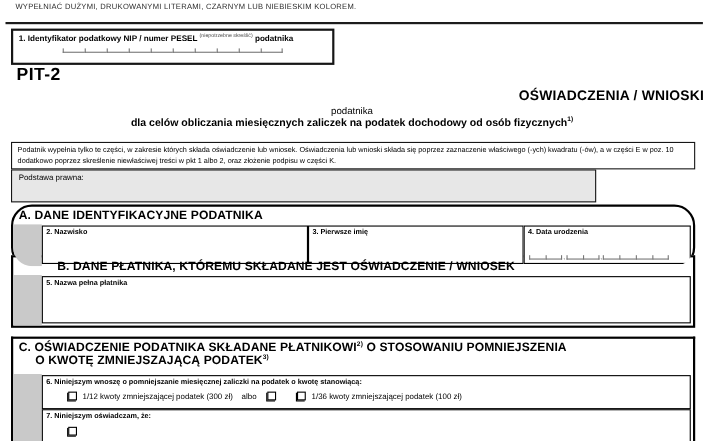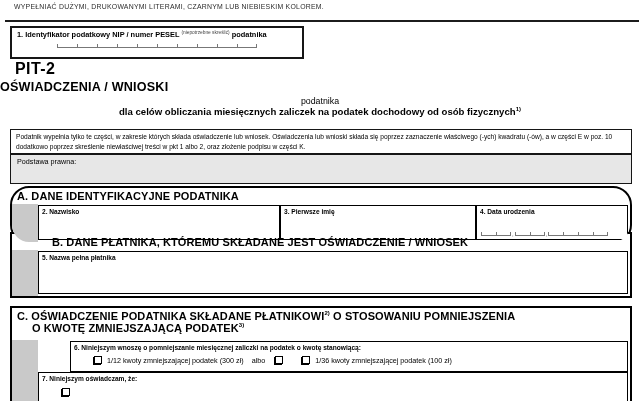--- a/index.html
+++ b/index.html
@@ -13,28 +13,28 @@
 
   
   .nip-box{position:absolute;left:10px;top:26px;width:294px;height:33px;border:2px solid #161616;background:#fff;}
   .nip-label{margin:2px 0 0 5px;font-size:7.4px;font-weight:bold;white-space:nowrap;}
   .nip-sup{font-size:4.8px;font-weight:normal;vertical-align:super;color:#444;}
   .cells{display:flex;justify-content:center;margin-top:5px;}
   .cell{width:20px;height:4px;border-left:1px solid #777;border-bottom:1px solid #777;}
   .cell:last-child{border-right:1px solid #777;}
 
   .form-code{position:absolute;left:15px;top:60px;font-size:16px;font-weight:bold;letter-spacing:.4px;}
-  .title{position:absolute;left:0;right:0;top:80px;text-align:left;font-size:12.6px;font-weight:bold;letter-spacing:.2px;}
+  .title{position:absolute;left:0;right:0;top:80px;text-align:right;font-size:12.6px;font-weight:bold;letter-spacing:.2px;}
   .subtitle{position:absolute;left:0;right:0;top:96px;text-align:center;font-size:8.8px;}
   .purpose{position:absolute;left:0;right:0;top:106px;text-align:center;font-size:9.6px;font-weight:bold;}
   sup.fn{font-size:6px;vertical-align:super;}
 
   .note-box{position:absolute;left:10px;top:129px;width:622px;height:25px;border:1.5px solid #161616;
             font-size:6.6px;line-height:1.6;padding:1.5px 5px;background:#fff;}
-  .legal-box{position:absolute;left:10px;top:154px;width:622px;height:30px;border:1.5px solid #161616;
+  .legal-box{position:absolute;left:10px;top:154px;width:532px;height:30px;border:1.5px solid #161616;
              background:#e7e7e7;display:flex;font-size:7.2px;line-height:1.5;padding:2px 6px;gap:43px;}
   .legal-label{flex:none;width:102px;}
   .legal-text{flex:1;padding-right:20px;}
 
   .section{position:absolute;left:10px;width:622px;border:2.5px solid #000;background:#fff;overflow:hidden;}
   #secA{top:186px;height:58px;border-radius:19px;}
   #secB{top:232px;height:66px;padding-left:35px;}
   #secC{top:306px;height:96px;border-bottom:none;}
   .sec-title{font-size:11px;font-weight:bold;padding:2px 0 0 5px;letter-spacing:.1px;position:relative;z-index:2;}
   .sec-title .l2{display:block;margin-left:15px;}
@@ -43,21 +43,21 @@
   #secB .gutter{top:16px;bottom:0;}
   #secC .gutter{top:32px;bottom:0;}
 
   .field{position:absolute;border:1px solid #000;background:#fff;font-size:6.6px;font-weight:bold;
          padding:1.5px 3px;z-index:2;}
   .fA{top:17px;bottom:2px;}
   .f2{left:26px;width:242px;}
   .f3{left:268px;width:196px;}
   .f4{left:464px;right:2px;}
   .f5{left:26px;top:17px;right:2px;bottom:2px;}
-  .f6{left:26px;top:33px;right:2px;height:31px;margin-left:32px;}
+  .f6{left:26px;top:33px;right:2px;height:31px;}
   .f7{left:26px;top:64px;right:2px;height:40px;}
 
   .date-cells{position:absolute;left:4px;right:4px;bottom:3px;display:flex;align-items:flex-end;}
   .dgroup{display:flex;}
   .dcell{width:15px;height:4px;border-left:1px solid #777;border-bottom:1px solid #777;}
   .dgroup .dcell:last-child{border-right:1px solid #777;}
   .dcomma{font-size:6px;font-weight:normal;color:#555;padding:0 1px;line-height:4px;}
 
   .opt-row{display:flex;align-items:center;margin:5px 0 0 20px;font-weight:normal;font-size:7.2px;white-space:nowrap;}
   .checkbox{flex:none;width:8px;height:8px;border:1.3px solid #000;background:#fff;

